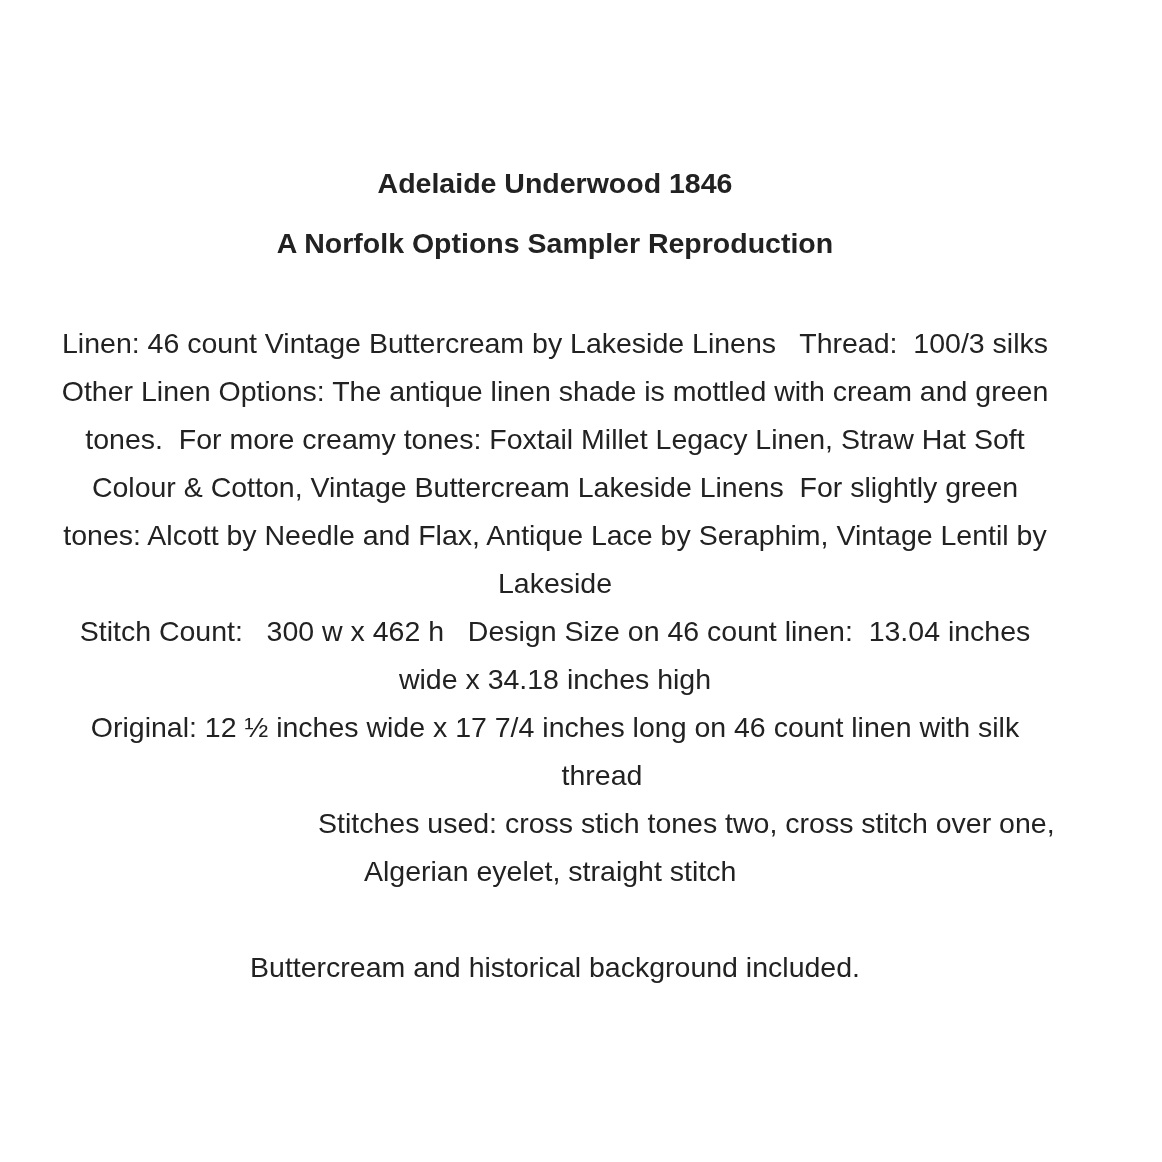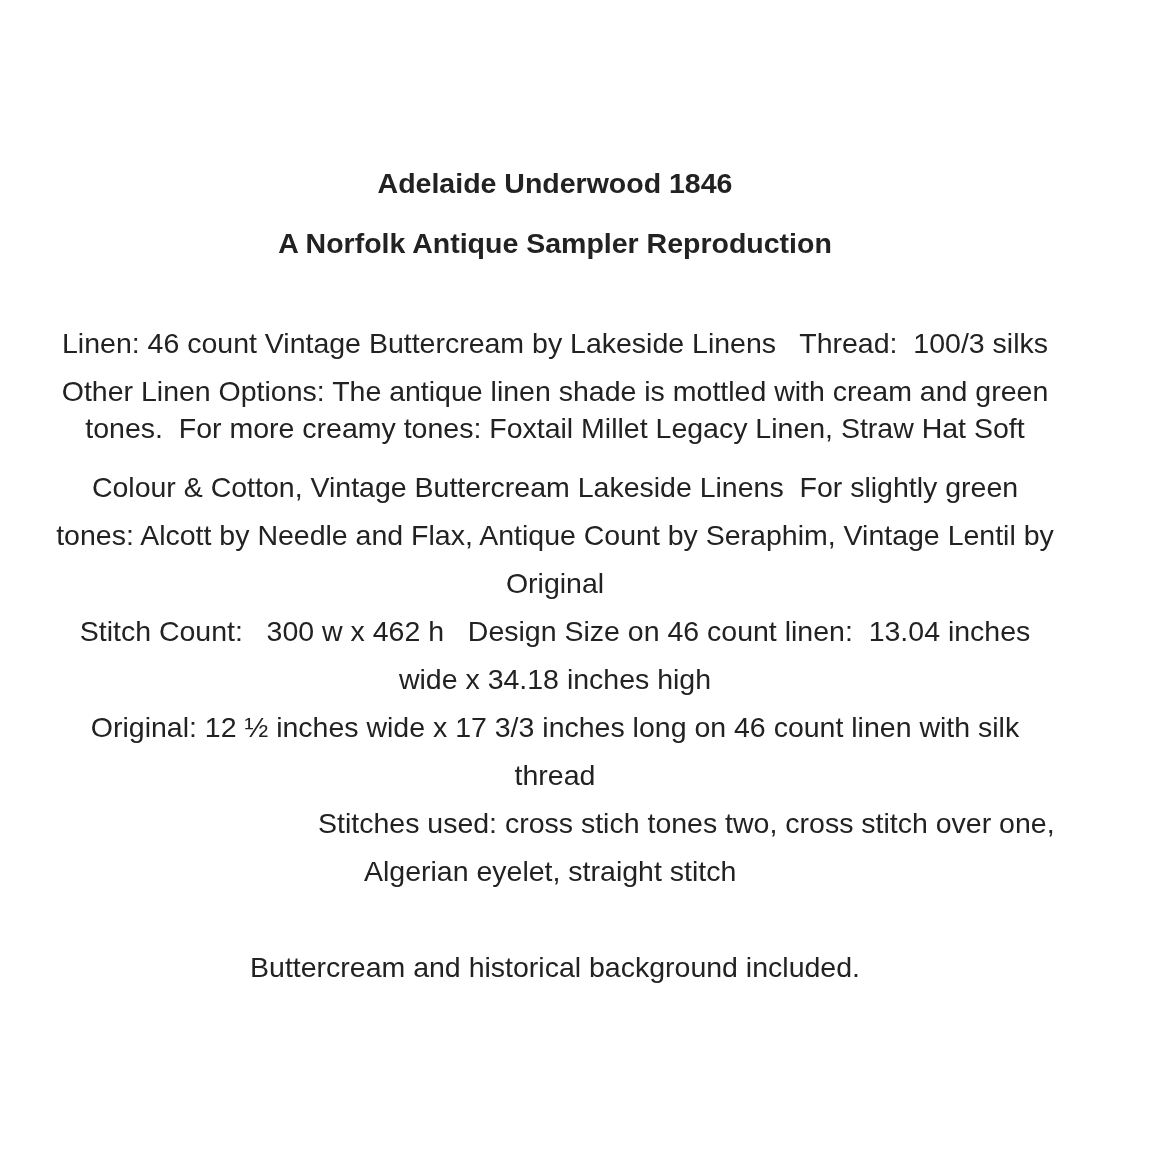--- a/index.html
+++ b/index.html
@@ -39,33 +39,33 @@
       width: auto;
       text-align: left;
     }
   </style>
 </head>
 <body>
 
 <div>
 
   <div class="line title" style="top:159px;">Adelaide Underwood 1846</div>
-  <div class="line title" style="top:219px;">A Norfolk Antique Sampler Reproduction</div>
+  <div class="line title" style="top:219px;">A Norfolk Options Sampler Reproduction</div>
 
   <div>
     <div class="line" style="top:319px;">Linen: 46 count Vintage Buttercream by Lakeside Linens   Thread:  100/3 silks</div>
     <div class="line" style="top:367px;">Other Linen Options: The antique linen shade is mottled with cream and green</div>
-    <div class="line" style="top:404px;text-align:center;">tones.  For more creamy tones: Foxtail Millet Legacy Linen, Straw Hat Soft</div>
+    <div class="line" style="top:415px;text-align:center;">tones.  For more creamy tones: Foxtail Millet Legacy Linen, Straw Hat Soft</div>
     <div class="line" style="top:463px;">Colour &amp; Cotton, Vintage Buttercream Lakeside Linens  For slightly green</div>
-    <div class="line" style="top:511px;">tones: Alcott by Needle and Flax, Antique Count by Seraphim, Vintage Lentil by</div>
-    <div class="line" style="top:559px;">Original</div>
+    <div class="line" style="top:511px;">tones: Alcott by Needle and Flax, Antique Lace by Seraphim, Vintage Lentil by</div>
+    <div class="line" style="top:559px;">Lakeside</div>
     <div class="line" style="top:607px;">Stitch Count:   300 w x 462 h   Design Size on 46 count linen:  13.04 inches</div>
     <div class="line" style="top:655px;">wide x 34.18 inches high</div>
-    <div class="line" style="top:703px;">Original: 12 ½ inches wide x 17 3/3 inches long on 46 count linen with silk</div>
-    <div class="line" style="top:751px;">thread</div>
+    <div class="line" style="top:703px;">Original: 12 ½ inches wide x 17 7/4 inches long on 46 count linen with silk</div>
+    <div class="line" style="top:751px;padding-left:47px;">thread</div>
   </div>
 
   <div>
     <div class="line stitch-a" style="top:799px;">Stitches used: cross stich tones two, cross stitch over one,</div>
     <div class="line stitch-b" style="top:847px;">Algerian eyelet, straight stitch</div>
   </div>
 
   <div class="line" style="top:943px;">Buttercream and historical background included.</div>
 
 </div>

